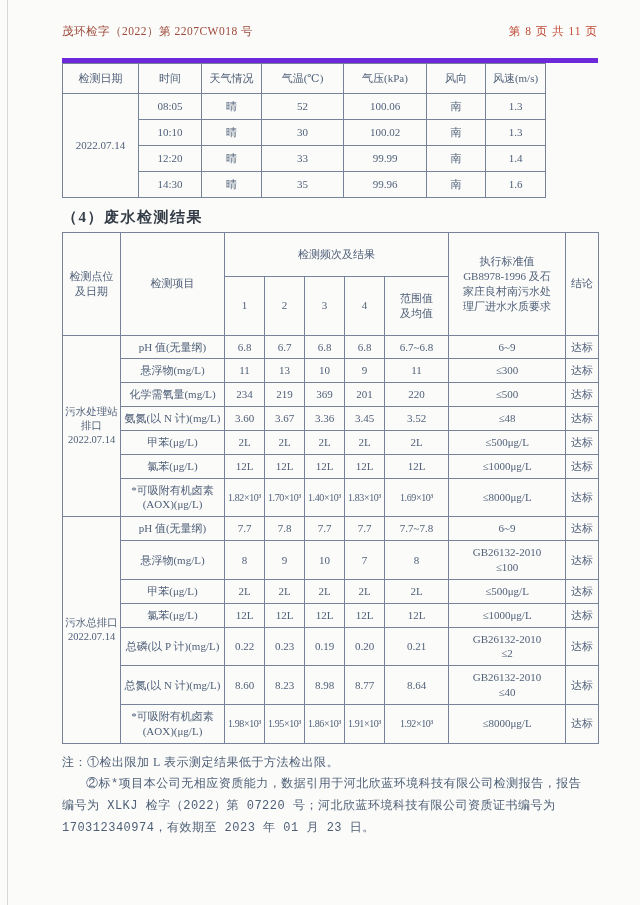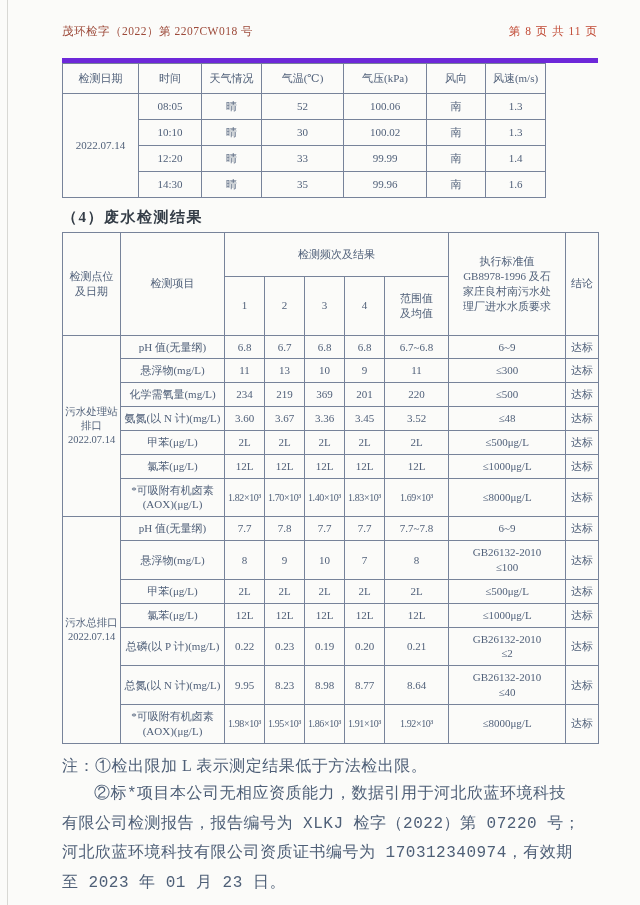--- a/index.html
+++ b/index.html
@@ -49,21 +49,21 @@
   #weather-table { width: 483px; }
   #weather-table th { height: 30px; }
   #weather-table td { height: 26px; }
   #result-table { width: 536px; }
   #result-table th { padding: 14px 1px; }
   .std-cell { font-size: 11px; }
   .sci { font-size: 10px; letter-spacing: -0.4px; padding-left: 0; padding-right: 0; }
   .point-cell { font-size: 10.5px; margin-top: 24px; }
   
   .notes {
-    margin-top: 7px; font-size: 16px; line-height: 1.85;
+    margin-top: 7px; font-size: 12px; line-height: 1.85;
     color: #4e5f77; letter-spacing: 0.5px;
     width: 520px;
   }
   .notes p.indent { text-indent: 2em; font-family: Liberation Mono, monospace; }
 </style>
 </head>
 <body>
 
 <div class="scan-edge"></div>
 
@@ -292,21 +292,21 @@
           <td>0.23</td>
           <td>0.19</td>
           <td>0.20</td>
           <td>0.21</td>
           <td class="std-cell">GB26132-2010
 ≤2</td>
           <td>达标</td>
         </tr>
         <tr>
           <td>总氮(以 N 计)(mg/L)</td>
-          <td>9.95</td>
+          <td>8.60</td>
           <td>8.23</td>
           <td>8.98</td>
           <td>8.77</td>
           <td>8.64</td>
           <td class="std-cell">GB26132-2010
 ≤40</td>
           <td>达标</td>
         </tr>
         <tr>
           <td>*可吸附有机卤素

